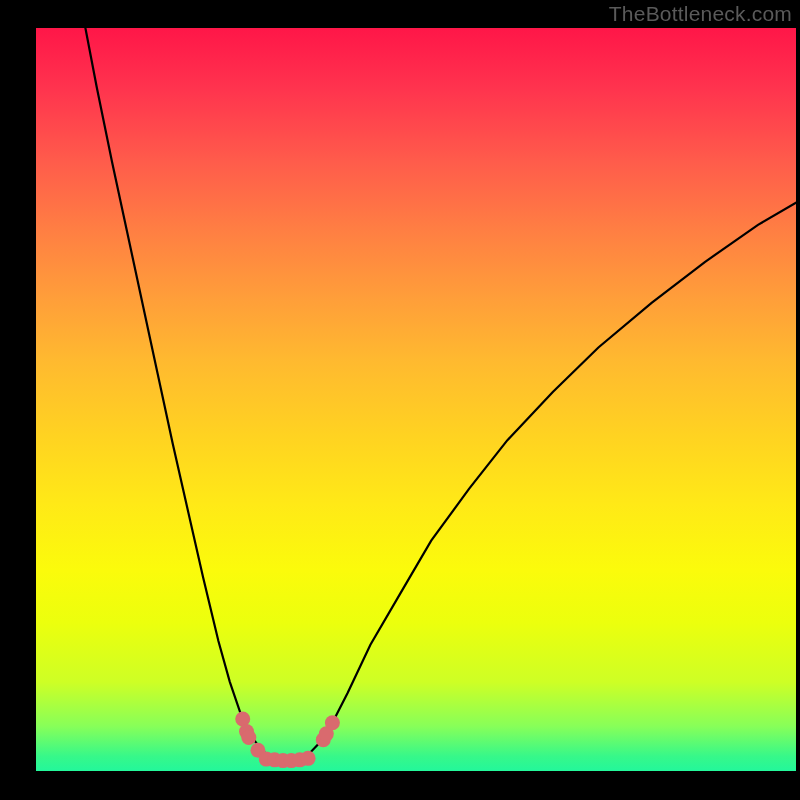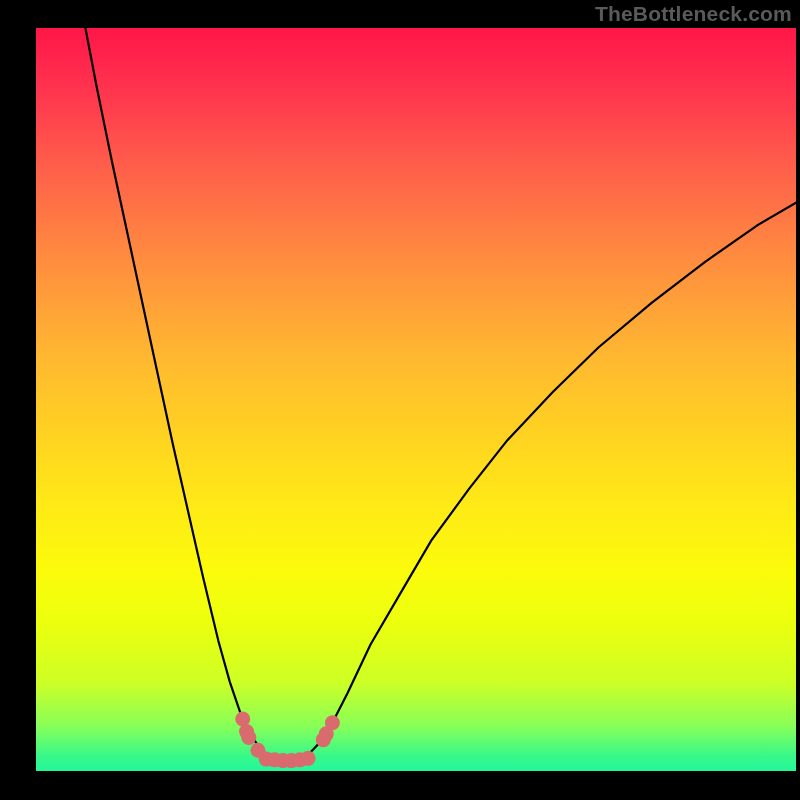--- a/index.html
+++ b/index.html
@@ -10,21 +10,21 @@
     font-family: Arial, Helvetica, sans-serif;
     position: relative;
     overflow: hidden;
   }
   .watermark {
     position: absolute;
     top: 2px;
     right: 8px;
     color: #5a5a5a;
     font-size: 21px;
-    font-weight: 700;
+    font-weight: 400;
     letter-spacing: 0.2px;
     z-index: 20;
   }
   .plot-area {
     position: absolute;
     left: 36px;
     top: 28px;
     width: 760px;
     height: 743px;
     overflow: hidden;

